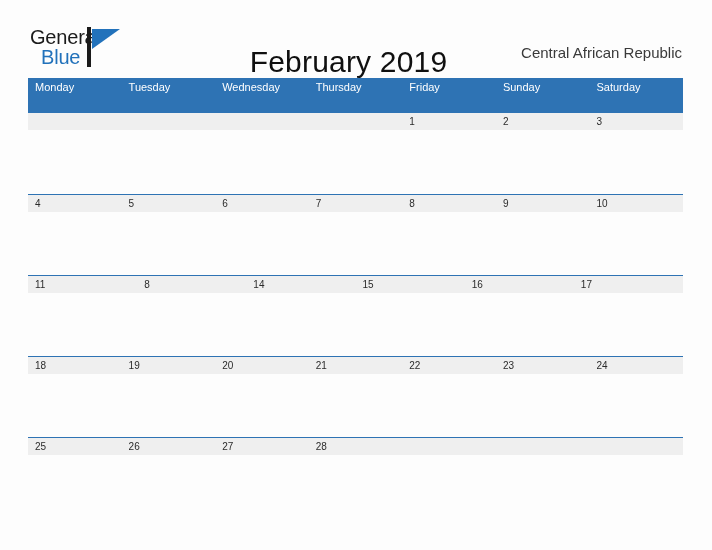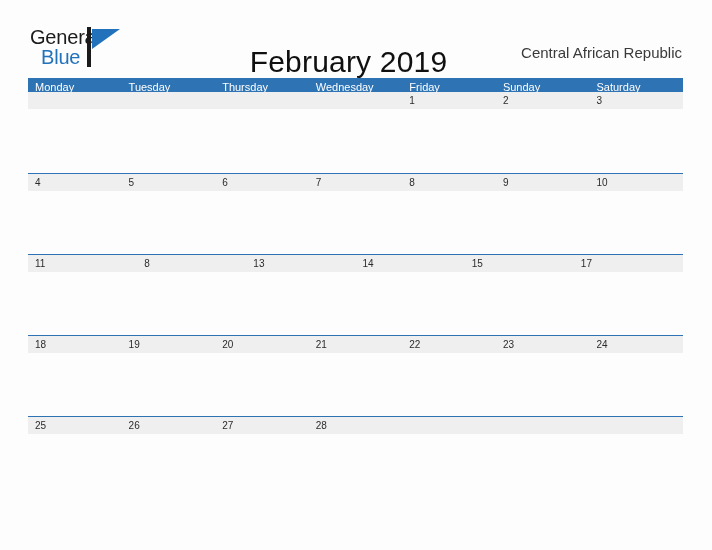--- a/index.html
+++ b/index.html
@@ -83,21 +83,21 @@
   .calendar {
     position: absolute;
     left: 28px;
     top: 78px;
     width: 655px;
   }
 
   .weekday-row {
     display: flex;
     background: #2e73b4;
-    height: 14px;
+    height: 35px;
   }
   .weekday-cell {
     flex: 1 1 0;
     color: #ffffff;
     font-size: 11px;
     line-height: 19px;
     padding-left: 7px;
     box-sizing: border-box;
     white-space: nowrap;
     overflow: hidden;
@@ -146,22 +146,22 @@
   <h1 class="cal-title">February 2019</h1>
 
   <div class="cal-region">Central African Republic</div>
 </div>
 
 <div class="calendar">
 
   <div class="weekday-row">
     <div class="weekday-cell">Monday</div>
     <div class="weekday-cell">Tuesday</div>
+    <div class="weekday-cell">Wednesday</div>
     <div class="weekday-cell">Thursday</div>
-    <div class="weekday-cell">Wednesday</div>
     <div class="weekday-cell">Friday</div>
     <div class="weekday-cell">Sunday</div>
     <div class="weekday-cell">Saturday</div>
   </div>
 
   <div class="week-row first">
     <div class="date-band">
       <div class="date-cell"></div>
       <div class="date-cell"></div>
       <div class="date-cell"></div>
@@ -181,23 +181,23 @@
       <div class="date-cell">8</div>
       <div class="date-cell">9</div>
       <div class="date-cell">10</div>
     </div>
   </div>
 
   <div class="week-row">
     <div class="date-band">
       <div class="date-cell">11</div>
       <div class="date-cell">8</div>
-      <div class="date-cell">13</div>
       <div class="date-cell">14</div>
       <div class="date-cell">15</div>
+      <div class="date-cell">16</div>
       <div class="date-cell">17</div>
     </div>
   </div>
 
   <div class="week-row">
     <div class="date-band">
       <div class="date-cell">18</div>
       <div class="date-cell">19</div>
       <div class="date-cell">20</div>
       <div class="date-cell">21</div>

